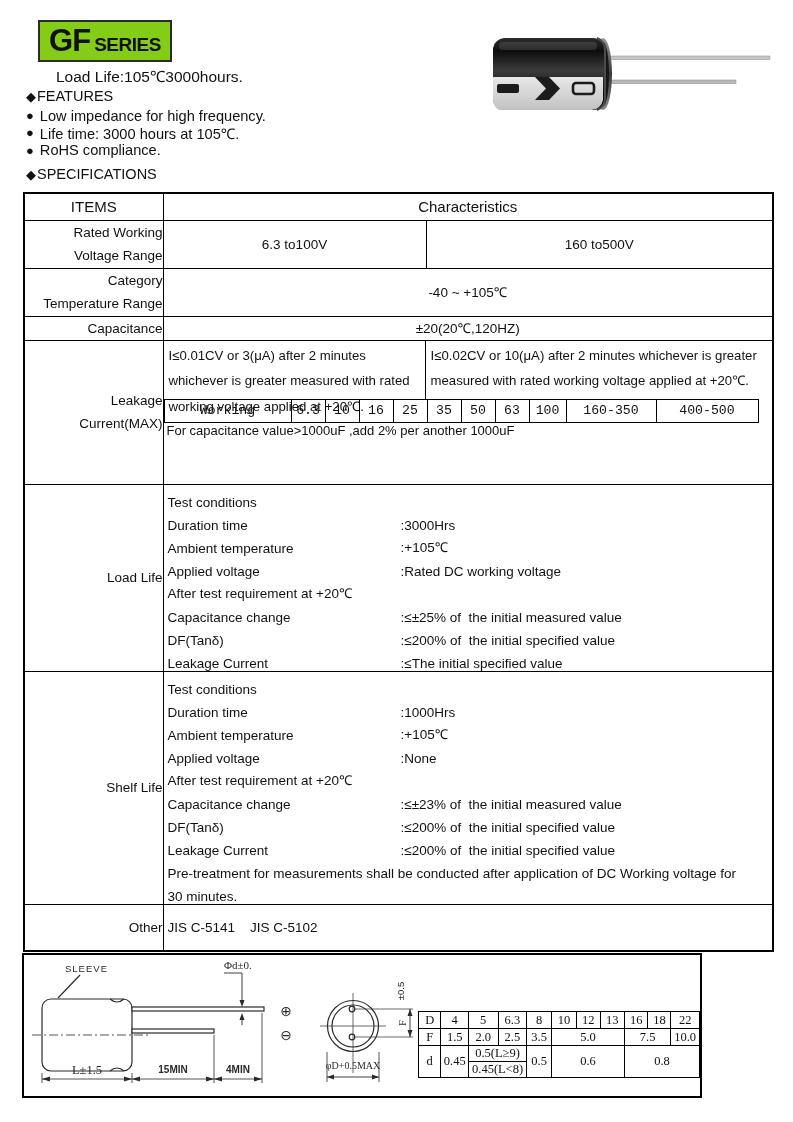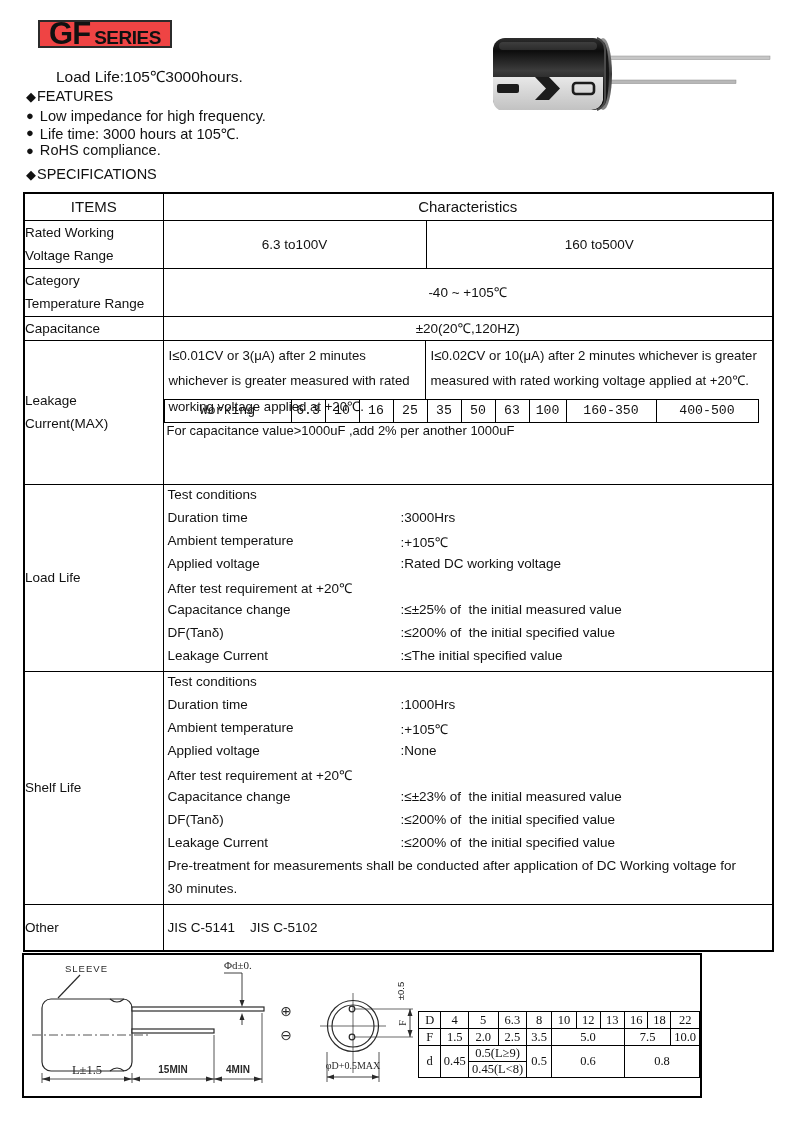--- a/index.html
+++ b/index.html
@@ -4,23 +4,23 @@
 <style>
   * { box-sizing: border-box; margin: 0; padding: 0; }
   html,body { background:#e8e8e8; }
   .page {
     position: relative; width: 793px; height: 1122px; background: #fff;
     font-family: "Liberation Sans", sans-serif; color: #111; overflow: hidden;
     margin: 0 auto;
   }
   
   .series-box {
-    position: absolute; left: 38px; top: 20px; width: 134px; height: 28px;
+    position: absolute; left: 38px; top: 20px; width: 134px; height: 42px;
     border: 2px solid #2b2b2b; display: flex; align-items: center; justify-content: center;
-    background:#ef4444;
+    background:#84cc16;
   }
   .series-main { font-size: 31px; font-weight: bold; letter-spacing: -1px; }
   .series-suffix { font-size: 19px; font-weight: bold; margin: 8px 0 0 4px; letter-spacing: -0.5px; }
   .loadlife-line { position: absolute; left: 56px; top: 65px; font-size: 15.5px; }
   .section-title { position: absolute; left: 26px; font-size: 14.5px; display: flex; align-items: center; }
   .section-title .diamond { font-size: 13px; margin-right: 1px; }
   .features-title { top: 88px; }
   .spec-title { top: 166px; }
   .features-list { position: absolute; left: 26px; top: 107px; }
   .feature-item { display: flex; align-items: center; height: 17.3px; font-size: 14.6px; }
@@ -36,36 +36,36 @@
   .spec-table th, .spec-table td { border: 1px solid #000; font-weight: normal; }
   .spec-table th { font-size: 15px; text-align: center; margin-left: 20px; }
   .r-head  { height: 27px; }
   .r-rated { height: 48px; }
   .r-cat   { height: 48px; }
   .r-cap   { height: 24px; }
   .r-leak  { height: 144px; }
   .r-load  { height: 184px; }
   .r-shelf { height: 232px; }
   .r-other { height: 47px; }
-  .label-cell { text-align: left; font-size: 13.5px; vertical-align: middle; }
+  .label-cell { text-align: right; font-size: 13.5px; vertical-align: middle; }
   .label-cell div { line-height: 23px; }
   .val-center { text-align: center; font-size: 13.5px; }
 
   .leak-cell { padding: 0; vertical-align: top; }
   .leak-texts { display: flex; height: 58px; }
   .leak-low  { width: 262px; border-right: 1px solid #000; padding: 2px 8px 0 5px; font-size: 13.2px; line-height: 25.5px; }
   .leak-high { flex: 1; padding: 2px 6px 0 5px; font-size: 13.2px; line-height: 25.5px; }
   table.work-table { border-collapse: collapse; table-layout: fixed; width: 594px; }
   .work-table td { border: 1.5px solid #000; text-align: center; font-size: 13.2px; }
   .work-head-row { height: 23px; font-family: Liberation Mono, monospace; }
   .work-val-row  { height: 25px; }
   .leak-note { height: 16px; line-height: 16px; padding-left: 3px; font-size: 13px; }
 
   .kv-list { padding-top: 2px; }
-  .kv-row { display: flex; align-items: flex-start; height: 23px; font-size: 13.5px; }
+  .kv-row { display: flex; align-items: flex-end; height: 23px; font-size: 13.5px; }
   .kv-label { width: 237px; flex-shrink: 0; padding-left: 4px; white-space: pre; }
   .kv-value { white-space: pre; }
   .kv-row.full .kv-label { width: auto; }
   .other-val { font-size: 13.5px; padding-left: 4px; white-space: pre; }
 
   
   .draw-frame {
     position: absolute; left: 22px; top: 953px; width: 680px; height: 145px;
     border: 2px solid #000; background: #fff;
   }

